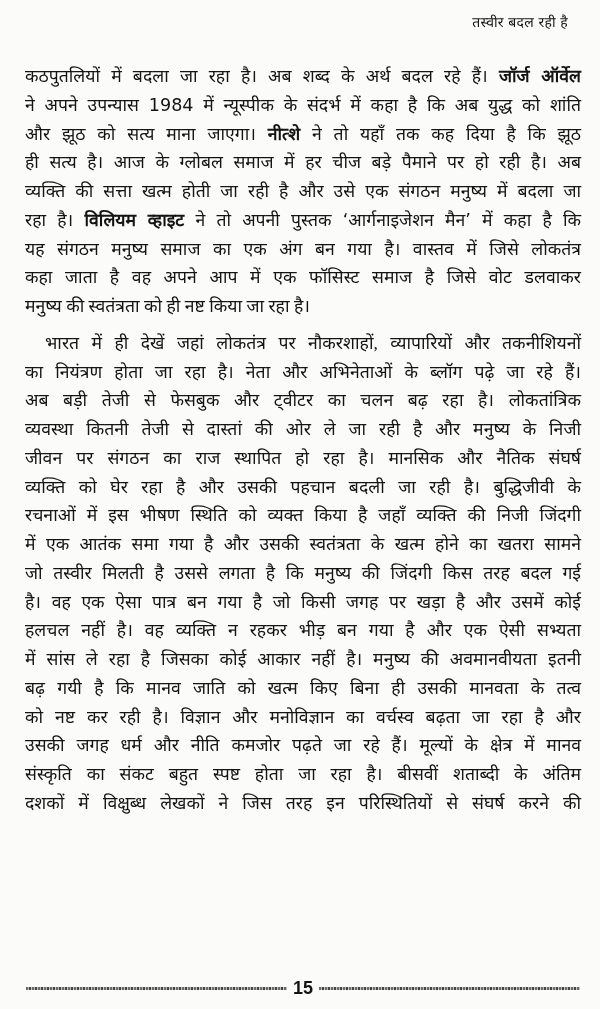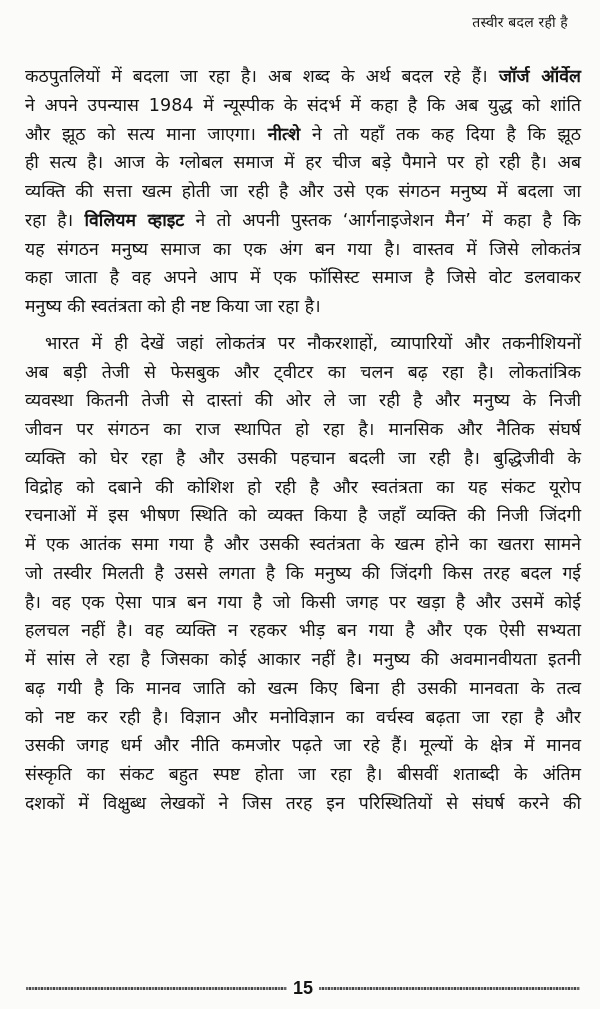--- a/index.html
+++ b/index.html
@@ -8,23 +8,23 @@
     font-family: "DejaVu Sans", sans-serif; color:#141414;
   }
   .running-head {
     position:absolute; right:32px; top:12px; font-size:14px; letter-spacing:0.2px;
   }
   .body-text {
     position:absolute; left:25px; width:556px; top:62px;
     font-size:17.6px; line-height:28.75px; text-align:justify;
   }
   .line { display:block; white-space:nowrap; text-align-last:justify; text-align:justify; height:28.75px; overflow:visible; }
-  .line.last { text-align-last:left; }
+  .line.last { text-align-last:left;font-family:Liberation Serif, serif; }
   .para-gap { height:8px; }
-  .indent { padding-left:20px; }
+  .indent { padding-left:20px;font-family:Liberation Serif, serif; }
   b { font-weight:bold;margin-top:46px; }
   .footer {
     position:absolute; left:26px; right:20px; top:977px; height:22px;
     display:flex; align-items:center; gap:6px;
   }
   .rule {
     flex:1; height:3px;
     background: repeating-linear-gradient(90deg,#6a6a6a 0 2px,#b9b9b9 2px 3px,#444 3px 5px,#c8c8c8 5px 6px);
   }
   .page-number { font-family:"Liberation Sans", sans-serif; font-weight:bold; font-size:18px; }
@@ -42,25 +42,25 @@
       <span class="line"><span>ही सत्य है। आज के ग्लोबल समाज में हर चीज बड़े पैमाने पर हो रही है। अब</span></span>
       <span class="line"><span>व्यक्ति की सत्ता खत्म होती जा रही है और उसे एक संगठन मनुष्य में बदला जा</span></span>
       <span class="line"><span>रहा है। </span><b>विलियम व्हाइट</b><span> ने तो अपनी पुस्तक ‘आर्गनाइजेशन मैन’ में कहा है कि</span></span>
       <span class="line"><span>यह संगठन मनुष्य समाज का एक अंग बन गया है। वास्तव में जिसे लोकतंत्र</span></span>
       <span class="line"><span>कहा जाता है वह अपने आप में एक फॉसिस्ट समाज है जिसे वोट डलवाकर</span></span>
       <span class="line last"><span>मनुष्य की स्वतंत्रता को ही नष्ट किया जा रहा है।</span></span>
     </div>
     <div class="para-gap"></div>
     <div>
       <span class="line indent"><span>भारत में ही देखें जहां लोकतंत्र पर नौकरशाहों, व्यापारियों और तकनीशियनों</span></span>
+      <span class="line"><span>का नियंत्रण होता जा रहा है। नेता और अभिनेताओं के ब्लॉग पढ़े जा रहे हैं।</span></span>
       <span class="line"><span>अब बड़ी तेजी से फेसबुक और ट्वीटर का चलन बढ़ रहा है। लोकतांत्रिक</span></span>
       <span class="line"><span>व्यवस्था कितनी तेजी से दास्तां की ओर ले जा रही है और मनुष्य के निजी</span></span>
       <span class="line"><span>जीवन पर संगठन का राज स्थापित हो रहा है। मानसिक और नैतिक संघर्ष</span></span>
       <span class="line"><span>व्यक्ति को घेर रहा है और उसकी पहचान बदली जा रही है। बुद्धिजीवी के</span></span>
-      <span class="line"><span>विद्रोह को दबाने की कोशिश हो रही है और स्वतंत्रता का यह संकट यूरोप</span></span>
       <span class="line"><span>रचनाओं में इस भीषण स्थिति को व्यक्त किया है जहाँ व्यक्ति की निजी जिंदगी</span></span>
       <span class="line"><span>में एक आतंक समा गया है और उसकी स्वतंत्रता के खत्म होने का खतरा सामने</span></span>
       <span class="line"><span>जो तस्वीर मिलती है उससे लगता है कि मनुष्य की जिंदगी किस तरह बदल गई</span></span>
       <span class="line"><span>है। वह एक ऐसा पात्र बन गया है जो किसी जगह पर खड़ा है और उसमें कोई</span></span>
       <span class="line"><span>हलचल नहीं है। वह व्यक्ति न रहकर भीड़ बन गया है और एक ऐसी सभ्यता</span></span>
       <span class="line"><span>में सांस ले रहा है जिसका कोई आकार नहीं है। मनुष्य की अवमानवीयता इतनी</span></span>
       <span class="line"><span>बढ़ गयी है कि मानव जाति को खत्म किए बिना ही उसकी मानवता के तत्व</span></span>
       <span class="line"><span>को नष्ट कर रही है। विज्ञान और मनोविज्ञान का वर्चस्व बढ़ता जा रहा है और</span></span>
       <span class="line"><span>उसकी जगह धर्म और नीति कमजोर पढ़ते जा रहे हैं। मूल्यों के क्षेत्र में मानव</span></span>
       <span class="line"><span>संस्कृति का संकट बहुत स्पष्ट होता जा रहा है। बीसवीं शताब्दी के अंतिम</span></span>

